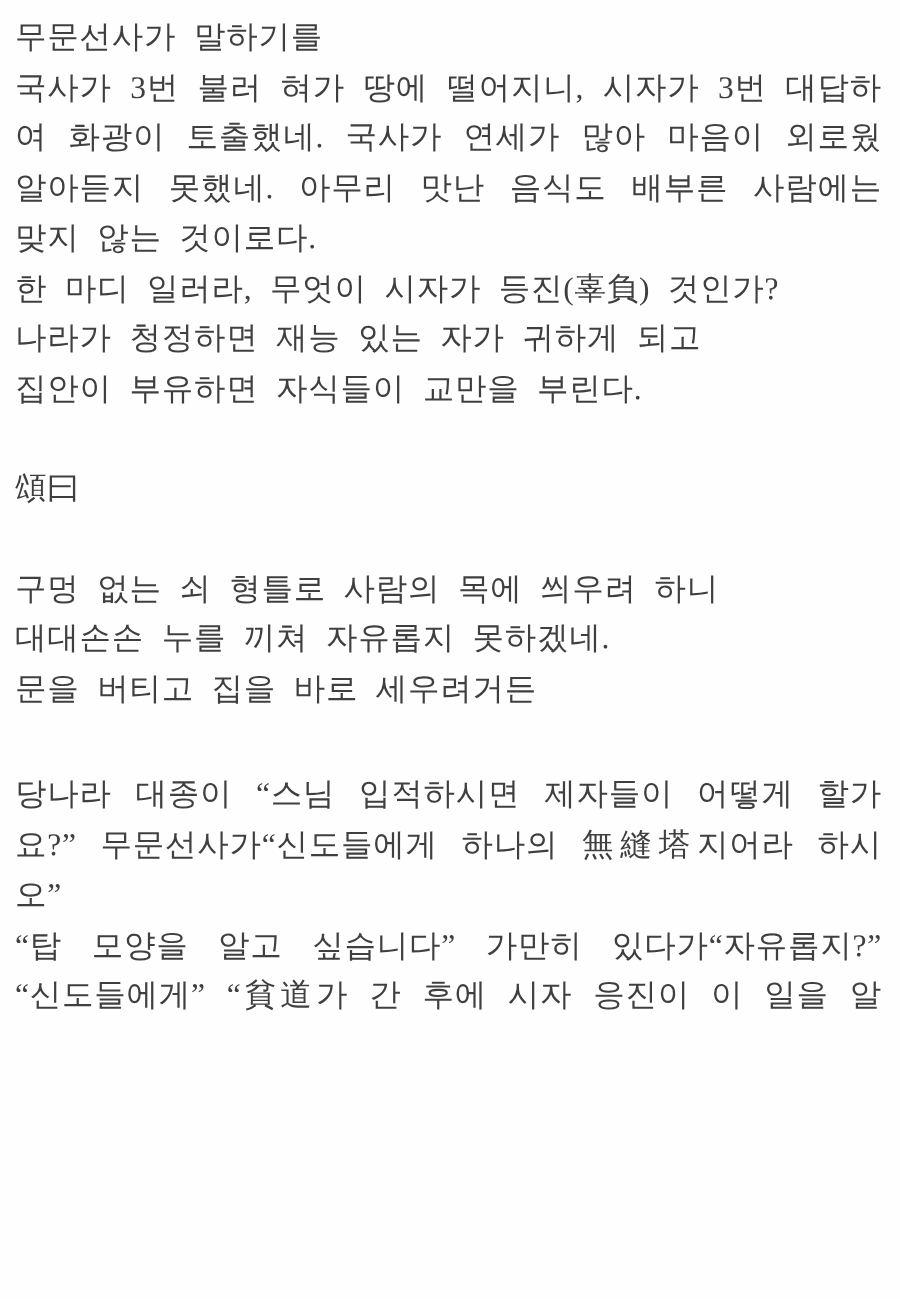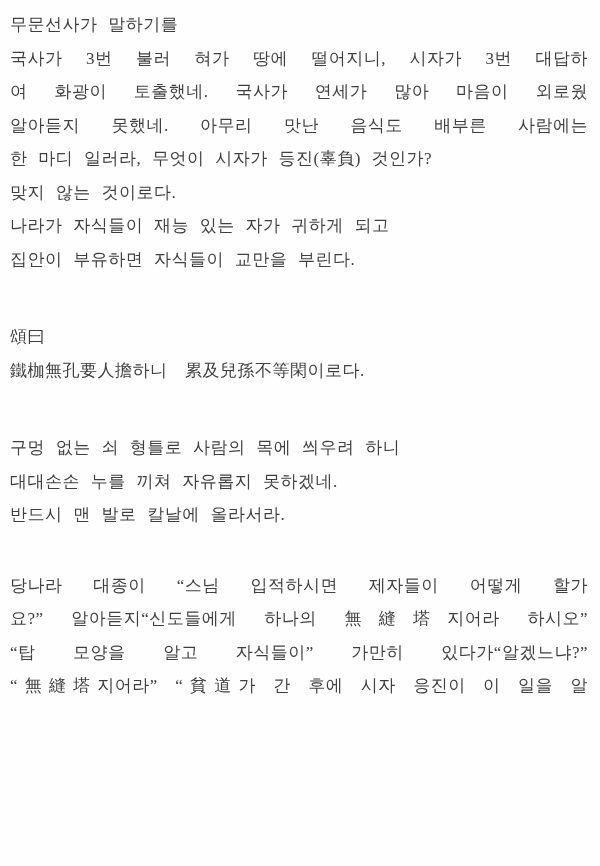--- a/index.html
+++ b/index.html
@@ -13,24 +13,24 @@
     height: 866px;
     background: #fefefe;
     overflow: hidden;
     font-family: "Liberation Serif", "DejaVu Serif", serif;
     color: #3f3f3f;
   }
   #page {
     padding: 8px 12px 0 10px;
   }
   .block { margin: 0; }
-  .block + .block { margin-top: 44px; }
+  .block + .block { margin-top: 33px; }
   .block:last-child { margin-top: 37px; font-family: Liberation Serif, serif; }
   .line {
-    font-size: 17px;
+    font-size: 21px;
     line-height: 33.5px;
     letter-spacing: 0.5px;
     word-spacing: 6px;
     text-align: left;
     white-space: normal;
   }
   .line.just {
     text-align: justify;
     text-align-last: justify;
   }
@@ -38,34 +38,33 @@
 </head>
 <body>
 
 <div id="viewport" style="background: rgb(254, 254, 254); color: rgb(63, 63, 63);">
   <main id="page">
       <section class="block">
         <div class="line">무문선사가 말하기를</div>
         <div class="line just">국사가 3번 불러 혀가 땅에 떨어지니, 시자가 3번 대답하</div>
         <div class="line just">여 화광이 토출했네. 국사가 연세가 많아 마음이 외로웠</div>
         <div class="line just">알아듣지 못했네. 아무리 맛난 음식도 배부른 사람에는</div>
+        <div class="line">맞지 않는 것이로다.</div>
         <div class="line">한 마디 일러라, 무엇이 시자가 등진(辜負) 것인가?</div>
-        <div class="line">맞지 않는 것이로다.</div>
-        <div class="line">나라가 자식들이 재능 있는 자가 귀하게 되고</div>
+        <div class="line">나라가 청정하면 재능 있는 자가 귀하게 되고</div>
         <div class="line">집안이 부유하면 자식들이 교만을 부린다.</div>
       </section>
       <section class="block">
         <div class="line">頌曰</div>
-        <div class="line">鐵枷無孔要人擔하니　累及兒孫不等閑이로다.</div>
       </section>
       <section class="block">
         <div class="line">구멍 없는 쇠 형틀로 사람의 목에 씌우려 하니</div>
         <div class="line">대대손손 누를 끼쳐 자유롭지 못하겠네.</div>
-        <div class="line">반드시 맨 발로 칼날에 올라서라.</div>
+        <div class="line">문을 버티고 집을 바로 세우려거든</div>
       </section>
       <section class="block">
         <div class="line just">당나라 대종이 “스님 입적하시면 제자들이 어떻게 할가</div>
-        <div class="line just">요?” 알아듣지“신도들에게 하나의 無縫塔지어라 하시오”</div>
-        <div class="line just">“탑 모양을 알고 자식들이” 가만히 있다가“알겠느냐?”</div>
-        <div class="line just">“無縫塔지어라” “貧道가 간 후에 시자 응진이 이 일을 알</div>
+        <div class="line just">요?” 무문선사가“신도들에게 하나의 無縫塔지어라 하시오”</div>
+        <div class="line just">“탑 모양을 알고 싶습니다” 가만히 있다가“자유롭지?”</div>
+        <div class="line just">“신도들에게” “貧道가 간 후에 시자 응진이 이 일을 알</div>
       </section>
     </main>
 </div>
 
 </body></html>

